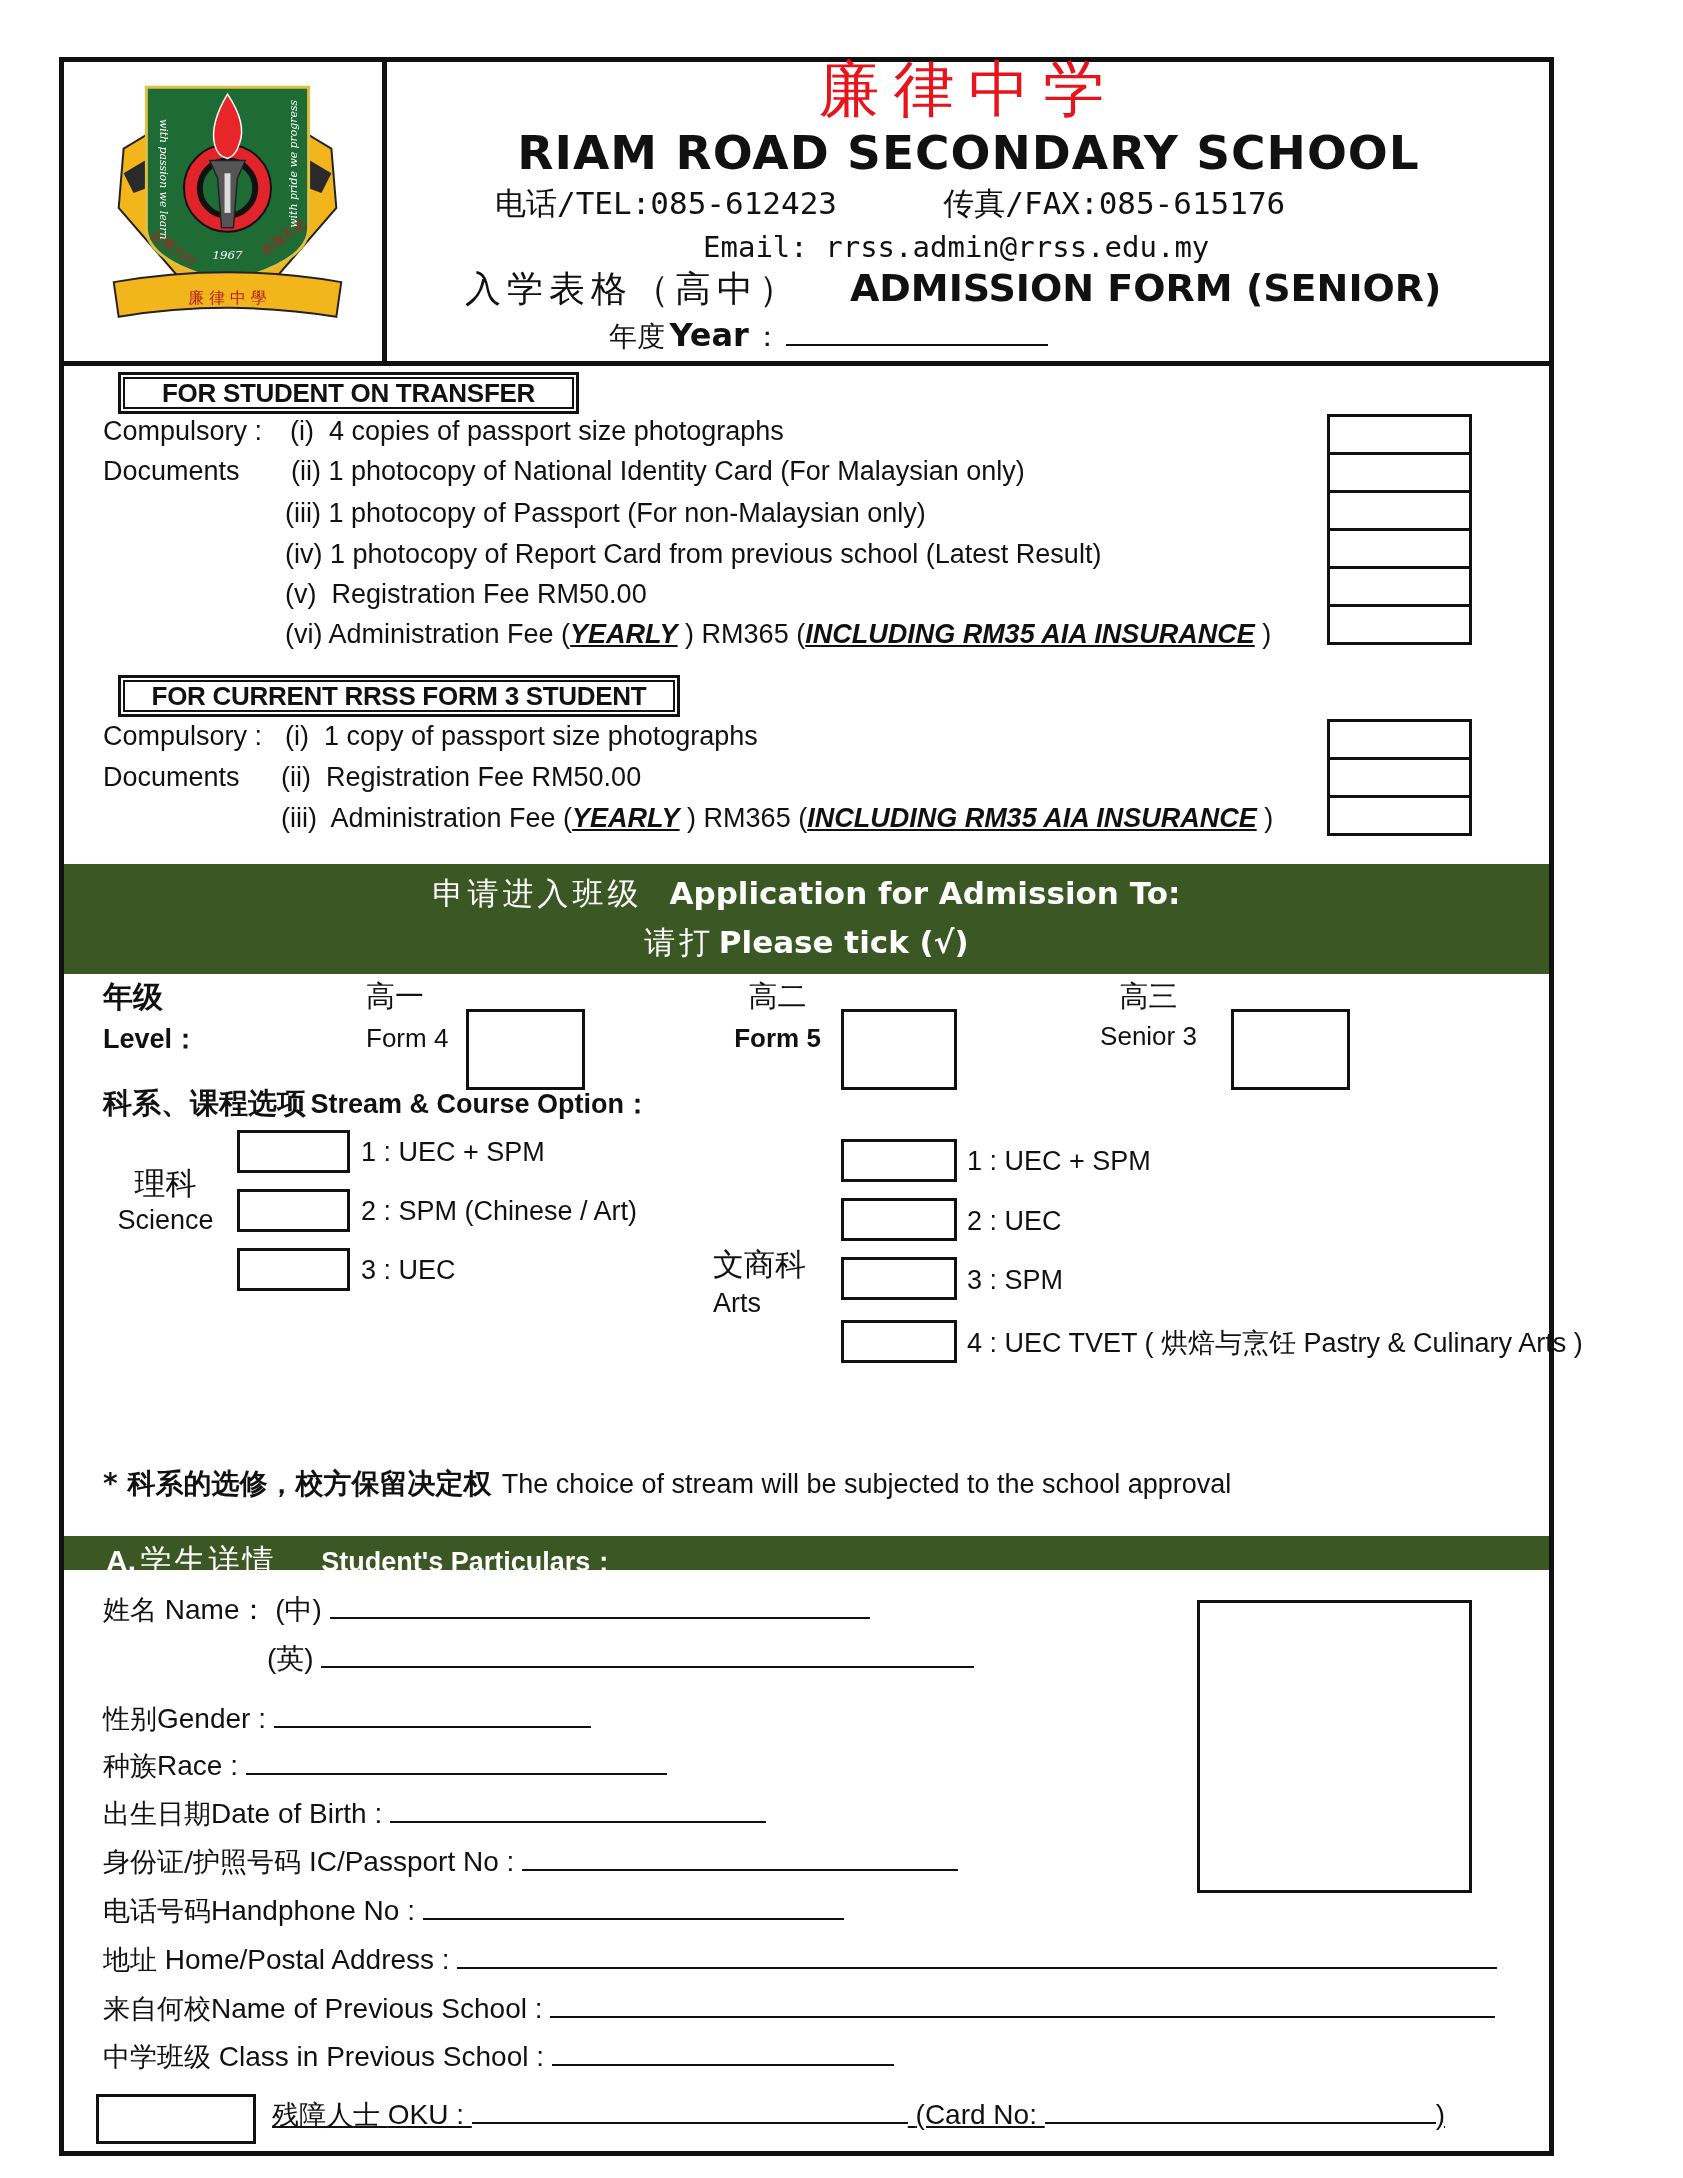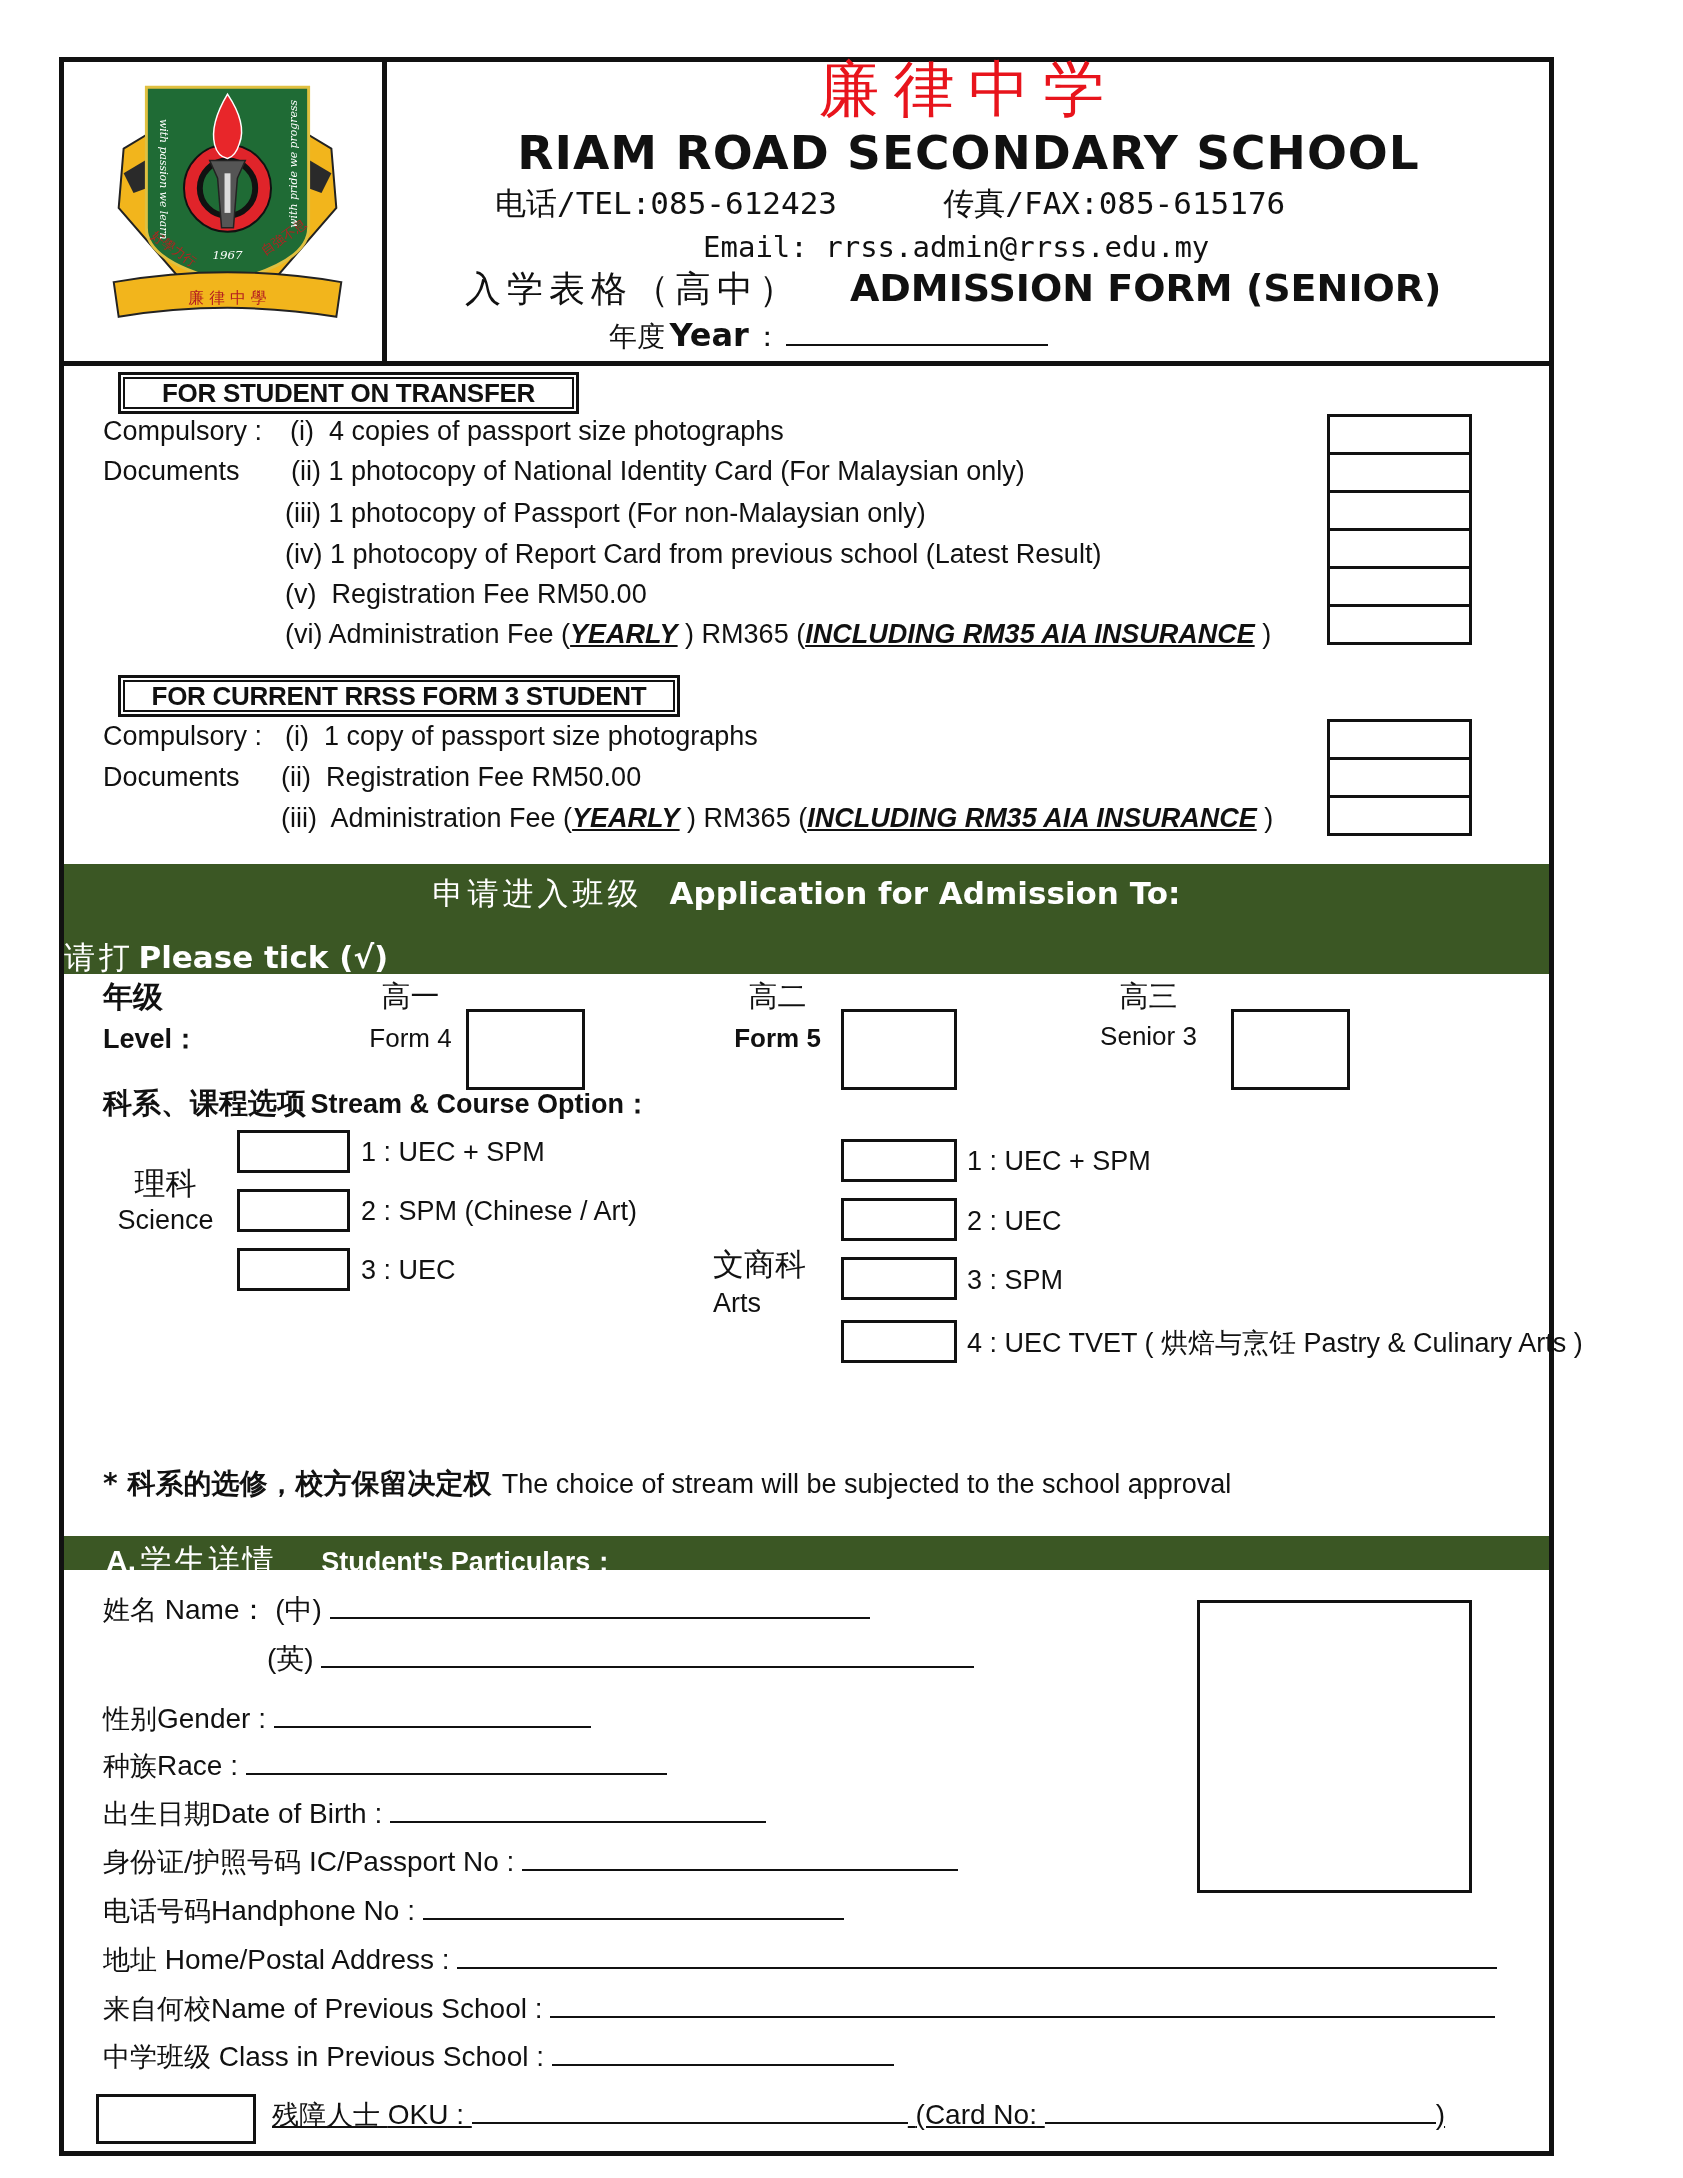--- a/index.html
+++ b/index.html
@@ -115,30 +115,30 @@
   <div class="cell"></div>
   <div class="cell"></div>
 </div>
 
 <div class="banner" style="top:864px; height:110px;">
   <div style="position:absolute; left:0; right:0; top:14px; text-align:center; white-space:nowrap; line-height:1;">
     <span class="cn-serif" style="font-size:31px; letter-spacing:4px;">申请进入班级</span>
     <span style="display:inline-block; width:18px;"></span>
     <span style="font-family:'DejaVu Sans',sans-serif; font-weight:bold; font-size:31px;">Application for Admission To:</span>
   </div>
-  <div style="position:absolute; left:0; right:0; top:78px; white-space:nowrap; line-height:1;">
+  <div style="position:absolute; left:0; right:0; top:63px; text-align:center; white-space:nowrap; line-height:1;">
     <span class="cn-serif" style="font-size:31px; letter-spacing:4px;">请打</span>
     <span style="font-family:'DejaVu Sans',sans-serif; font-weight:bold; font-size:31px;">Please tick (√)</span>
   </div>
 </div>
 
 <div class="abs" style="left:103px; top:982px; font-family:'DejaVu Sans',sans-serif; font-weight:bold; font-size:30px; line-height:1;">年级</div>
 <div class="abs" style="left:103px; top:1026px; font-family:'Liberation Sans',sans-serif; font-weight:bold; font-size:27px; line-height:1;">Level：</div>
 
-<div class="abs" style="left:366px; top:982px; width:89px; text-align:center; line-height:1;">
+<div class="abs" style="left:366px; top:982px; width:89px; line-height:1;">
   <div class="sans" style="font-size:29px;">高一</div>
   <div style="font-size:26px; margin-top:14px;">Form 4</div>
 </div>
 <div class="cb" style="left:466px; top:1009px; width:119px; height:81px;"></div>
 
 <div class="abs" style="left:733px; top:982px; width:89px; text-align:center; line-height:1;">
   <div class="sans" style="font-size:29px;">高二</div>
   <div style="font-size:26px; margin-top:14px;font-weight:bold;">Form 5</div>
 </div>
 <div class="cb" style="left:841px; top:1009px; width:116px; height:81px;"></div>

